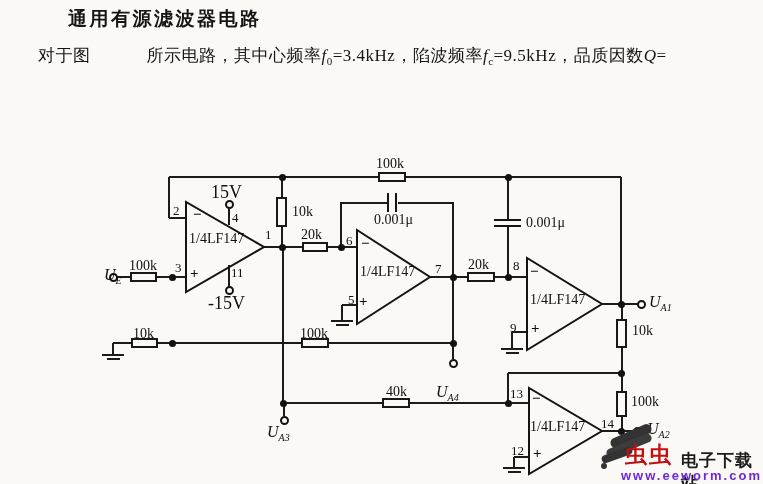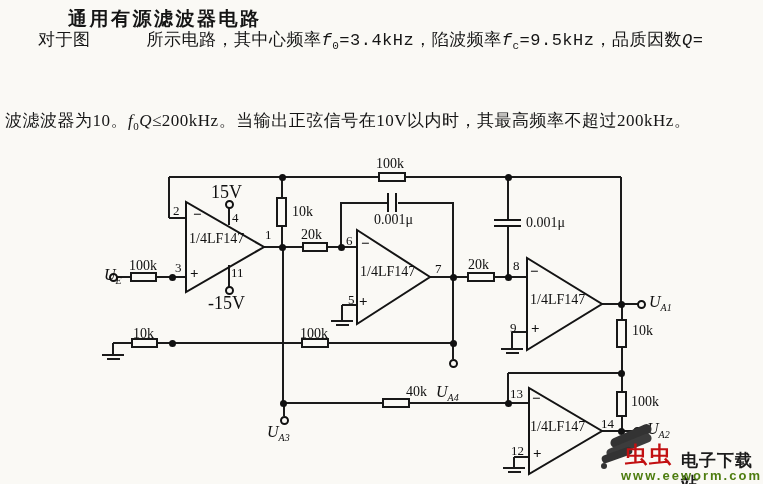--- a/index.html
+++ b/index.html
@@ -20,33 +20,32 @@
   .plate{position:absolute;background:#151515;}
   .cl{position:absolute;white-space:nowrap;color:#101010;}
   .fs13{font-size:13px;} .fs14{font-size:14px;} .fs15{font-size:18px;}
   .sign{font-size:15px;font-weight:bold;}
   .ulab{font-size:16px;font-style:italic;}
   .ulab .sb{font-size:10px;font-style:italic;vertical-align:-4px;}
   svg.op{position:absolute;overflow:visible;}
   .wm-band{position:absolute;background:#333;border-radius:6px;}
   .wm-red{position:absolute;font-size:22px;font-weight:bold;color:#c21012;letter-spacing:2px;}
   .wm-site{position:absolute;font-size:17px;font-weight:bold;color:#1c1c1c;letter-spacing:1px;}
-  .wm-url{position:absolute;font-size:13px;font-weight:bold;color:#4d7c0f;letter-spacing:2px;}
+  .wm-url{position:absolute;font-size:13px;font-weight:bold;color:#6d28d9;letter-spacing:2px;}
 </style>
 </head>
 <body>
 
 <div id="page">
 
   <div class="txt title" style="left:68px;top:6px;">通用有源滤波器电路</div>
 
-  <div class="txt para" style="left:38px;top:28px;font-family:Liberation Mono, monospace;"><span>对于图</span><span class="gap"></span><span>所示电路，其中心频率</span><span class="it">f</span><span class="sb">0</span><span>=3.4kHz，陷波频率</span><span class="it">f</span><span class="sb">c</span><span>=9.5kHz，品质因数</span><span class="it">Q</span><span>=</span></div>
-
-
-  <div class="txt para" style="left:5px;top:109px;"><span>波滤波器为10。</span><span class="it">f</span><span class="sb">0</span><span class="it">Q</span><span>≤200kHz。当输出正弦信号在10V以内时，其最高频率不超过200kHz。</span></div>
+  <div class="txt para" style="left:38px;top:44px;"><span>对于图</span><span class="gap"></span><span>所示电路，其中心频率</span><span class="it">f</span><span class="sb">0</span><span>=3.4kHz，陷波频率</span><span class="it">f</span><span class="sb">c</span><span>=9.5kHz，品质因数</span><span class="it">Q</span><span>=</span></div>
+
+
 
   <div class="wire h" style="left:169px;top:176px;width:452px;"></div>
   <div class="wire h" style="left:169px;top:217px;width:17px;"></div>
   <div class="wire h" style="left:113px;top:276px;width:73px;"></div>
   <div class="wire h" style="left:262px;top:246px;width:95px;"></div>
   <div class="wire h" style="left:341px;top:202px;width:47px;"></div>
   <div class="wire h" style="left:398px;top:202px;width:55px;"></div>
   <div class="wire h" style="left:430px;top:276px;width:97px;"></div>
   <div class="wire h" style="left:113px;top:342px;width:340px;"></div>
   <div class="wire h" style="left:602px;top:303px;width:36px;"></div>
@@ -138,21 +137,21 @@
   <div class="term" style="left:637px;top:300px;"></div>
   <div class="term" style="left:633px;top:427px;"></div>
 
   <div class="cl fs14" style="left:129px;top:258px;">100k</div>
   <div class="cl fs14" style="left:133px;top:326px;">10k</div>
   <div class="cl fs14" style="left:292px;top:204px;">10k</div>
   <div class="cl fs14" style="left:301px;top:227px;">20k</div>
   <div class="cl fs14" style="left:376px;top:156px;">100k</div>
   <div class="cl fs14" style="left:300px;top:326px;">100k</div>
   <div class="cl fs14" style="left:468px;top:257px;">20k</div>
-  <div class="cl fs14" style="left:386px;top:384px;margin-left:20px;">40k</div>
+  <div class="cl fs14" style="left:386px;top:384px;">40k</div>
   <div class="cl fs14" style="left:632px;top:323px;">10k</div>
   <div class="cl fs14" style="left:631px;top:394px;">100k</div>
   <div class="cl fs14" style="left:374px;top:212px;">0.001μ</div>
   <div class="cl fs14" style="left:526px;top:215px;">0.001μ</div>
   <div class="cl fs15" style="left:211px;top:182px;">15V</div>
   <div class="cl fs15" style="left:208px;top:293px;">-15V</div>
 
   <div class="cl fs13" style="left:173px;top:203px;">2</div>
   <div class="cl fs13" style="left:175px;top:260px;">3</div>
   <div class="cl fs13" style="left:265px;top:227px;">1</div>

